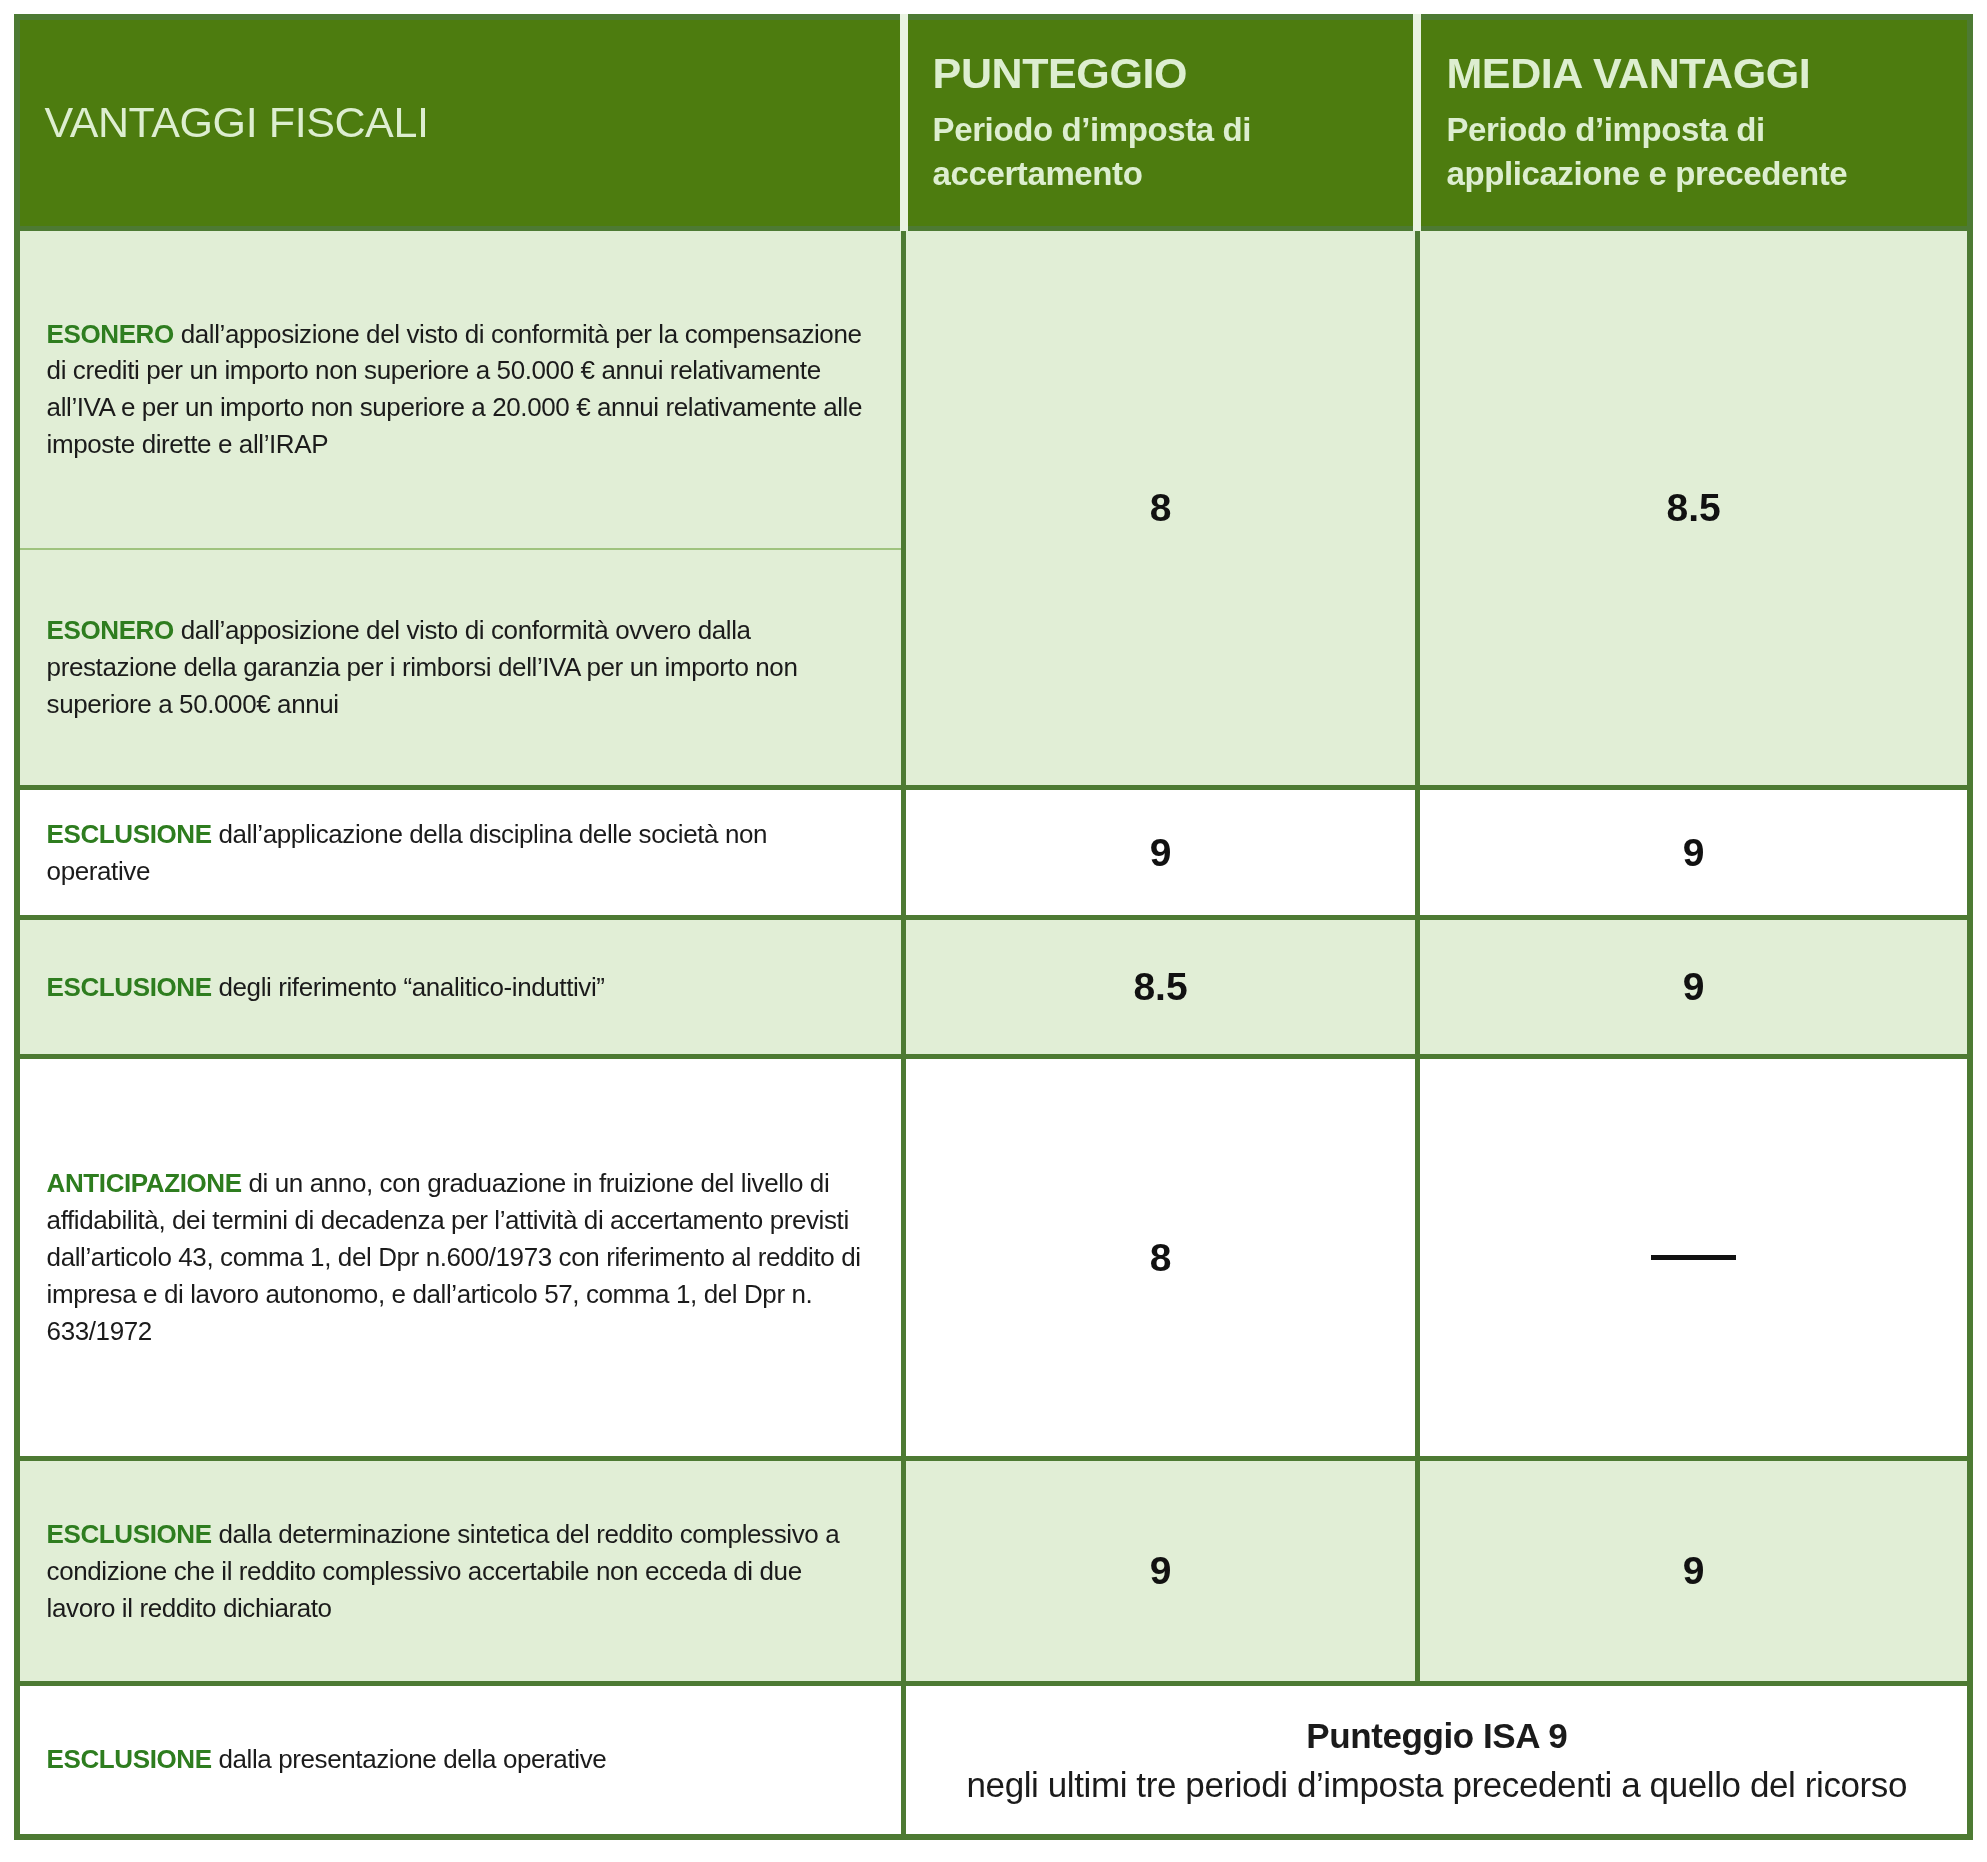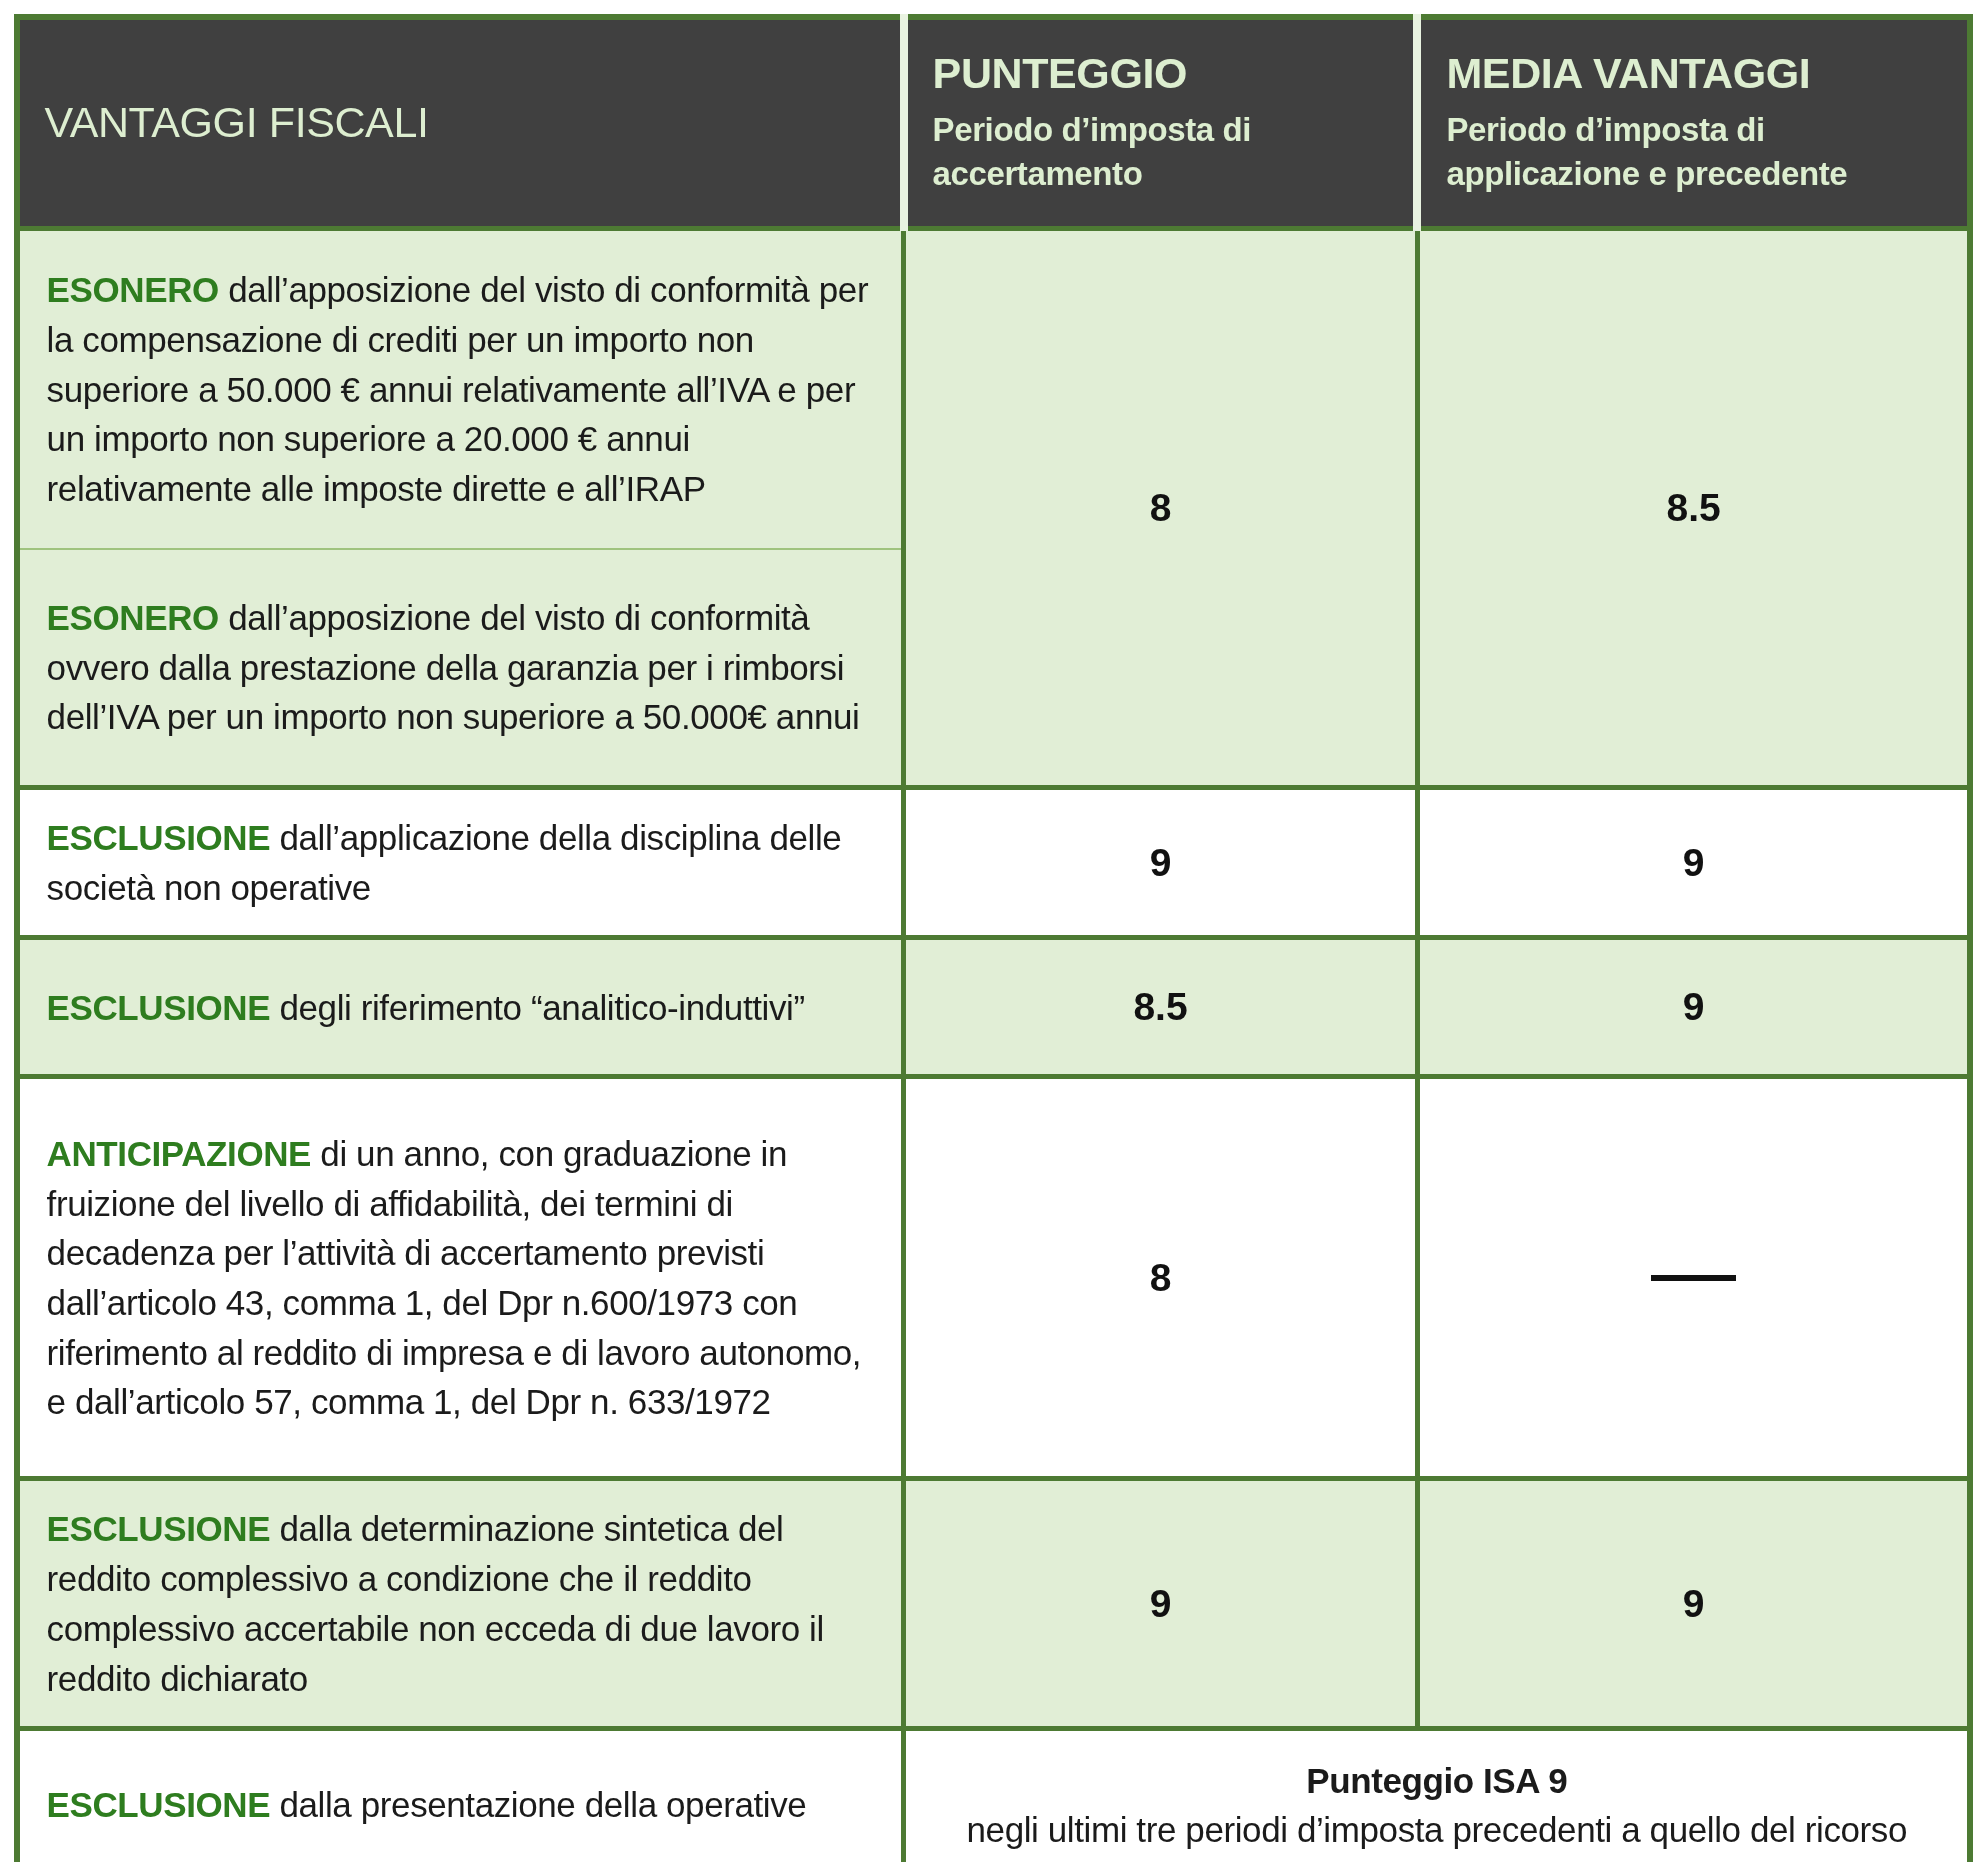--- a/index.html
+++ b/index.html
@@ -25,37 +25,37 @@
   col.c3 { width: 28.3%; }
 
   th, td {
     border: 5.8px solid #4d7a33;
     box-sizing: border-box;
   }
 
   
   tr.header-row { height: 212px; }
   th {
-    background: #404040;
+    background: #4d7c0f;
     color: #ddeed0;
     text-align: left;
     vertical-align: middle;
     padding: 19.4px 25px;
     letter-spacing: -0.4px;
   }
   th.h2, th.h3 { border-left: 8.7px solid #e9f3e1; }
   .h1-label { font-size: 43px; font-weight: normal; }
   .ht { font-size: 43px; font-weight: bold; margin-bottom: 9.7px; }
   .hs { font-size: 33px; font-weight: bold; line-height: 1.35; }
 
   
   td.benefit {
     padding: 23px 27px;
     vertical-align: middle;
-    font-size: 35px;
+    font-size: 26px;
     line-height: 1.42;
     color: #1b1b1b;
     letter-spacing: -0.4px;
   }
   .kw { color: #2e7d1f; font-weight: bold; }
 
   td.num {
     text-align: center;
     vertical-align: middle;
     font-size: 39px;

